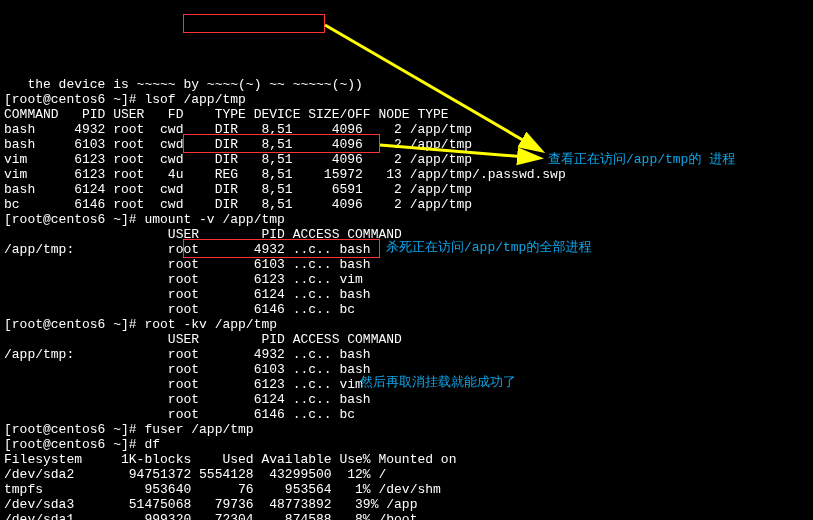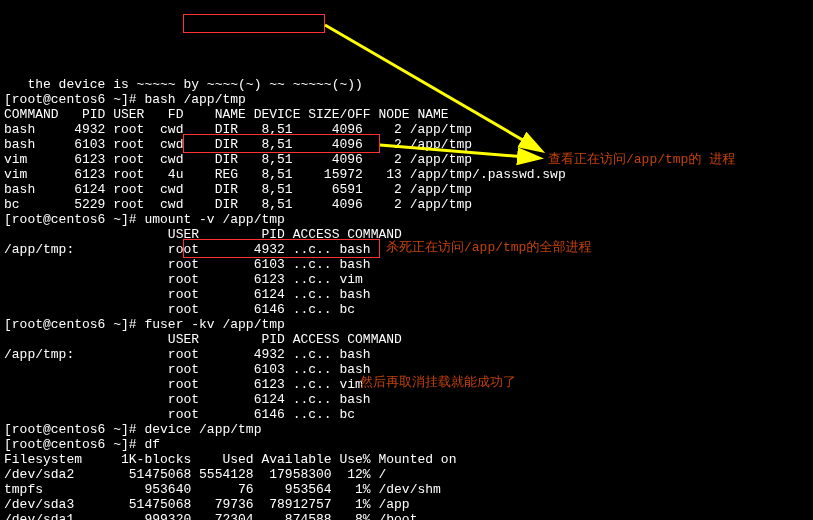--- a/index.html
+++ b/index.html
@@ -18,58 +18,58 @@
     white-space: pre;
   }
   .line { white-space: pre; }
   .cyan { color: #00dddd; }
   .redbox {
     position: absolute;
     border: 1px solid #ff3333;
     background: transparent;
     pointer-events: none;
   }
-  .annot { position: absolute; color: #c2410c; font-size: 13px; font-family: "Courier New", monospace; }
+  .annot { position: absolute; color: #0ea5e9; font-size: 13px; font-family: "Courier New", monospace; }
   svg.arrow { position: absolute; pointer-events: none; }
 </style>
 </head>
 <body>
 
 
 
 <div>
 <span class="line">   the device is ~~~~~ by ~~~~(~) ~~ ~~~~~(~))</span>
-<span class="line"><span>[root@centos6 ~]# </span><span>bash /app/tmp</span></span>
-<span class="line">COMMAND   PID USER   FD    NAME DEVICE SIZE/OFF NODE NAME</span>
+<span class="line"><span>[root@centos6 ~]# </span><span>lsof /app/tmp</span></span>
+<span class="line">COMMAND   PID USER   FD    TYPE DEVICE SIZE/OFF NODE TYPE</span>
 <span class="line">bash     4932 root  cwd    DIR   8,51     4096    2 /app/tmp</span>
 <span class="line">bash     6103 root  cwd    DIR   8,51     4096    2 /app/tmp</span>
 <span class="line">vim      6123 root  cwd    DIR   8,51     4096    2 /app/tmp</span>
 <span class="line">vim      6123 root   4u    REG   8,51    15972   13 /app/tmp/.passwd.swp</span>
 <span class="line">bash     6124 root  cwd    DIR   8,51     6591    2 /app/tmp</span>
-<span class="line">bc       5229 root  cwd    DIR   8,51     4096    2 /app/tmp</span>
+<span class="line">bc       6146 root  cwd    DIR   8,51     4096    2 /app/tmp</span>
 <span class="line"><span>[root@centos6 ~]# </span><span>umount -v /app/tmp</span></span>
 <span class="line">                     USER        PID ACCESS COMMAND</span>
 <span class="line"><span>/app/tmp:</span><span>            root       4932 ..c.. bash</span></span>
 <span class="line">                     root       6103 ..c.. bash</span>
 <span class="line">                     root       6123 ..c.. vim</span>
 <span class="line">                     root       6124 ..c.. bash</span>
 <span class="line">                     root       6146 ..c.. bc</span>
-<span class="line"><span>[root@centos6 ~]# </span><span>fuser -kv /app/tmp</span></span>
+<span class="line"><span>[root@centos6 ~]# </span><span>root -kv /app/tmp</span></span>
 <span class="line">                     USER        PID ACCESS COMMAND</span>
 <span class="line"><span>/app/tmp:</span><span>            root       4932 ..c.. bash</span></span>
 <span class="line">                     root       6103 ..c.. bash</span>
 <span class="line">                     root       6123 ..c.. vim</span>
 <span class="line">                     root       6124 ..c.. bash</span>
 <span class="line">                     root       6146 ..c.. bc</span>
-<span class="line"><span>[root@centos6 ~]# </span><span>device /app/tmp</span></span>
+<span class="line"><span>[root@centos6 ~]# </span><span>fuser /app/tmp</span></span>
 <span class="line"><span>[root@centos6 ~]# </span><span>df</span></span>
 <span class="line">Filesystem     1K-blocks    Used Available Use% Mounted on</span>
-<span class="line"><span>/dev/sda2       51475068 5554128  17958300  12% /</span><span class="cyan"></span></span>
+<span class="line"><span>/dev/sda2       94751372 5554128  43299500  12% /</span><span class="cyan"></span></span>
 <span class="line">tmpfs             953640      76    953564   1% /dev/shm</span>
-<span class="line">/dev/sda3       51475068   79736  78912757   1% /app</span>
+<span class="line">/dev/sda3       51475068   79736  48773892   39% /app</span>
 <span class="line">/dev/sda1         999320   72304    874588   8% /boot</span>
 
 
 
 </div>
 
 
 <div class="redbox" style="left:183px; top:14px; width:140px; height:17px;"></div>
 <div class="redbox" style="left:183px; top:134px; width:195px; height:17px;"></div>
 <div class="redbox" style="left:183px; top:239px; width:195px; height:17px;"></div>

